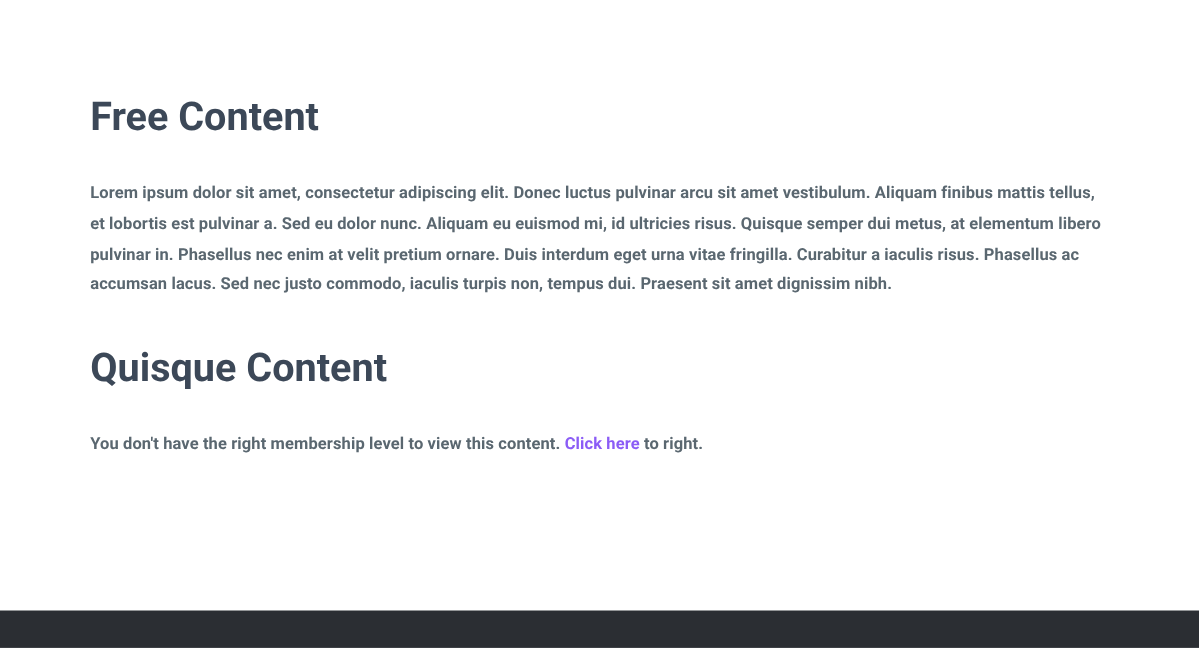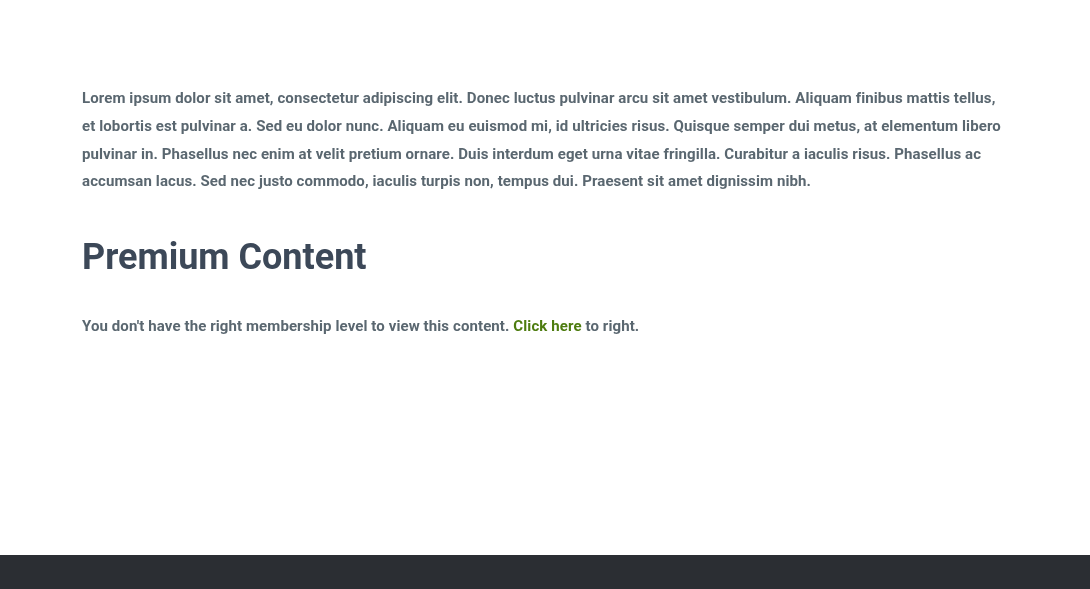--- a/index.html
+++ b/index.html
@@ -30,37 +30,38 @@
       margin-bottom: 34px;
     }
     p {
       color: #5a6770;
       font-size: 15px;
       line-height: 1.85;
       font-weight: 700;
       letter-spacing: 0.1px;
     }
     a.link {
-      color: #4d7c0f;
+      color: #8b5cf6;
       text-decoration: none;
     }
     .footer-bar {
       position: absolute;
       bottom: 0;
       left: 0;
       right: 0;
       height: 34px;
       background: #2b2e33;
     }
   </style>
 </head>
 <body>
 
 <div class="content-area">
+  <h2>Free Content</h2>
   <p>Lorem ipsum dolor sit amet, consectetur adipiscing elit. Donec luctus pulvinar arcu sit amet vestibulum. Aliquam finibus mattis tellus, et lobortis est pulvinar a. Sed eu dolor nunc. Aliquam eu euismod mi, id ultricies risus. Quisque semper dui metus, at elementum libero pulvinar in. Phasellus nec enim at velit pretium ornare. Duis interdum eget urna vitae fringilla. Curabitur a iaculis risus. Phasellus ac accumsan lacus. Sed nec justo commodo, iaculis turpis non, tempus dui. Praesent sit amet dignissim nibh.</p>
 
-  <h2 class="premium-heading">Premium Content</h2>
+  <h2 class="premium-heading">Quisque Content</h2>
   <p>
     <span>You don't have the right membership level to view this content. </span><a href="#" class="link">Click here</a><span> to right.</span>
   </p>
 </div>
 
 <div class="footer-bar"></div>
 
 </body></html>

